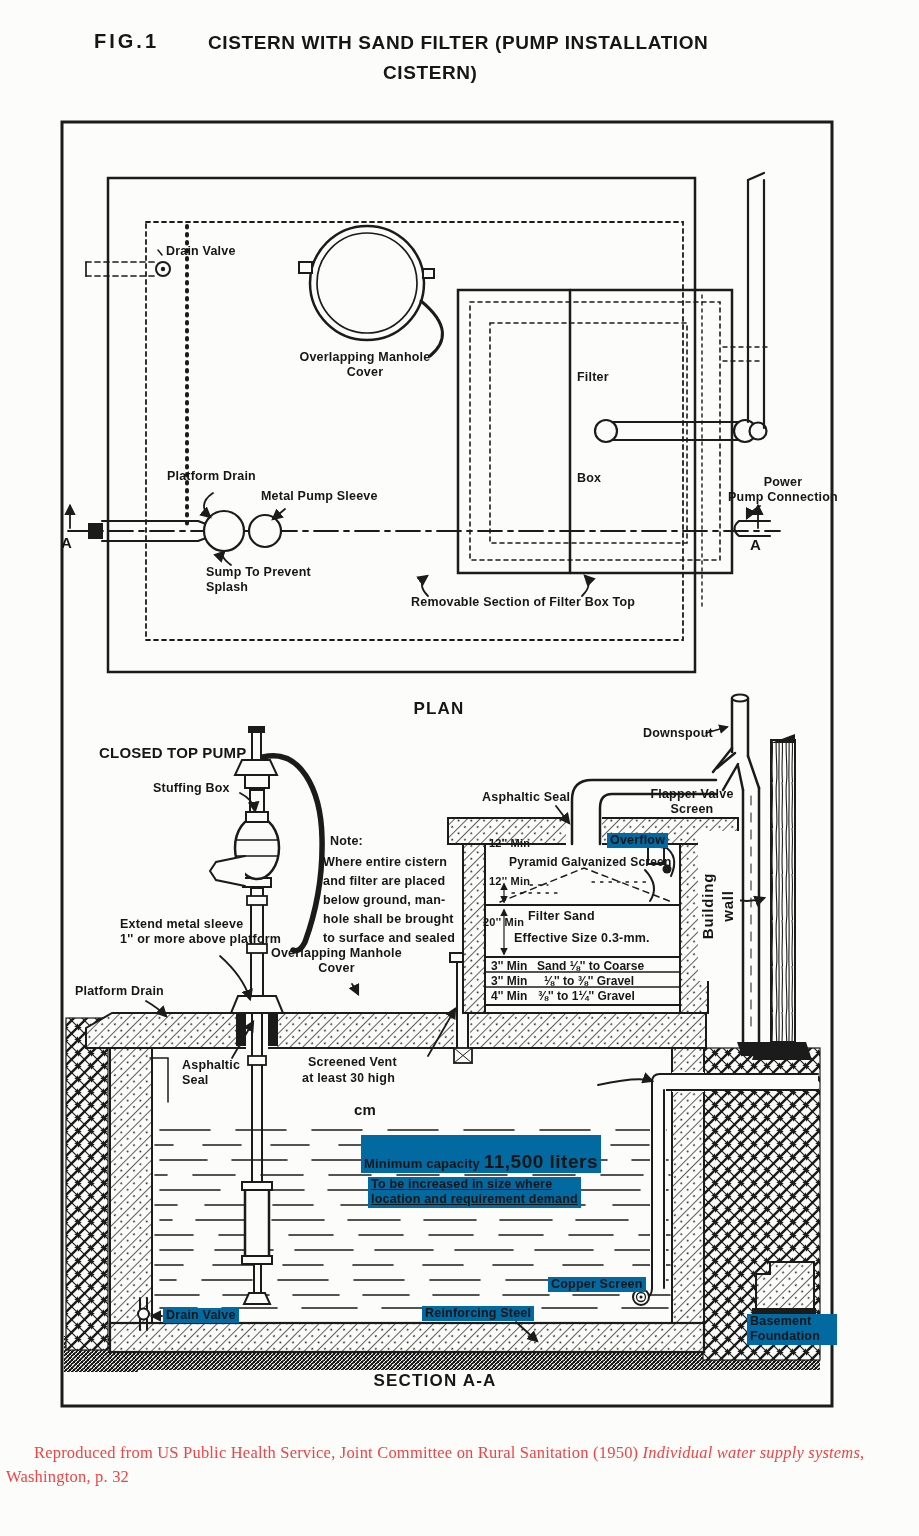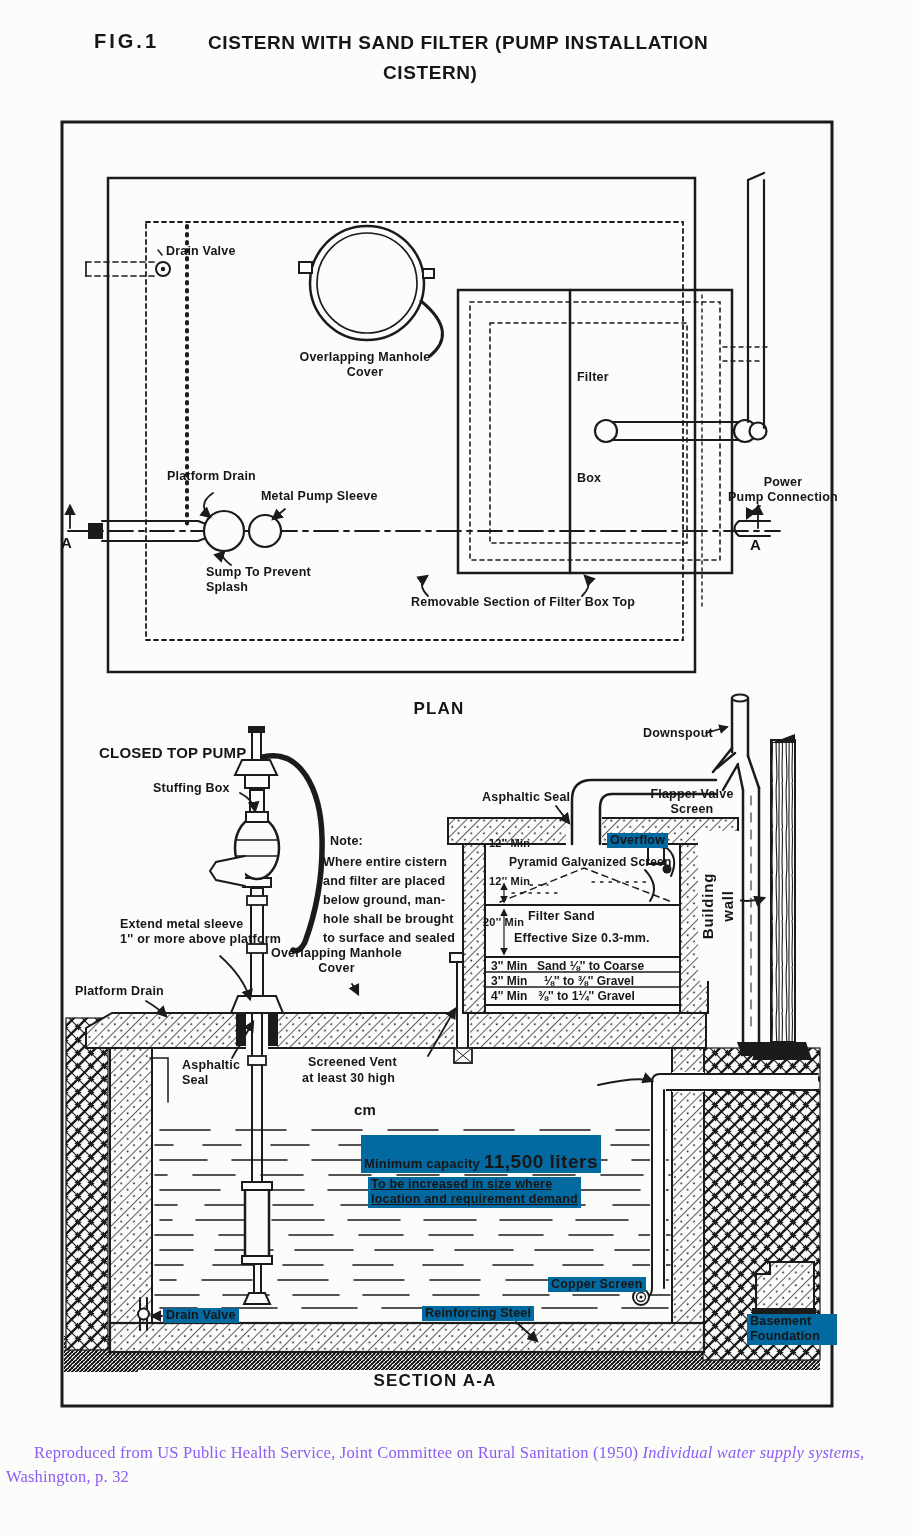--- a/index.html
+++ b/index.html
@@ -12,21 +12,21 @@
   .c{text-align:center;}
   .bg{background:#0369a1;padding:0 3px;}
   .s10{font-size:12px;letter-spacing:0;}
   .s11{font-size:11px;}
   .s15{font-size:15px;}
   .s17{font-size:17px;letter-spacing:1.2px;}
   .fig{font-size:20px;letter-spacing:3px;}
   .t1{font-size:19px;letter-spacing:.6px;}
   .note{line-height:1.52;}
   .rot{transform:rotate(-90deg);transform-origin:50% 50%;background:#fcfcfa;line-height:1.3;letter-spacing:.8px;}
-  .cap{position:absolute;font:400 16.5px "Liberation Serif",serif;color:#8b5cf6;
+  .cap{position:absolute;font:400 16.5px "Liberation Serif",serif;color:#ef4444;
        text-indent:28px;line-height:1.45;letter-spacing:.2px;}
   .big30{font-size:12px;} .cm{font-size:15px;margin-left:52px;display:block;}
   .cap i{font-style:italic;}
   .mcv{font-size:19px;letter-spacing:.5px;}
 </style>
 </head>
 <body>
 
 <div class="page">
 

